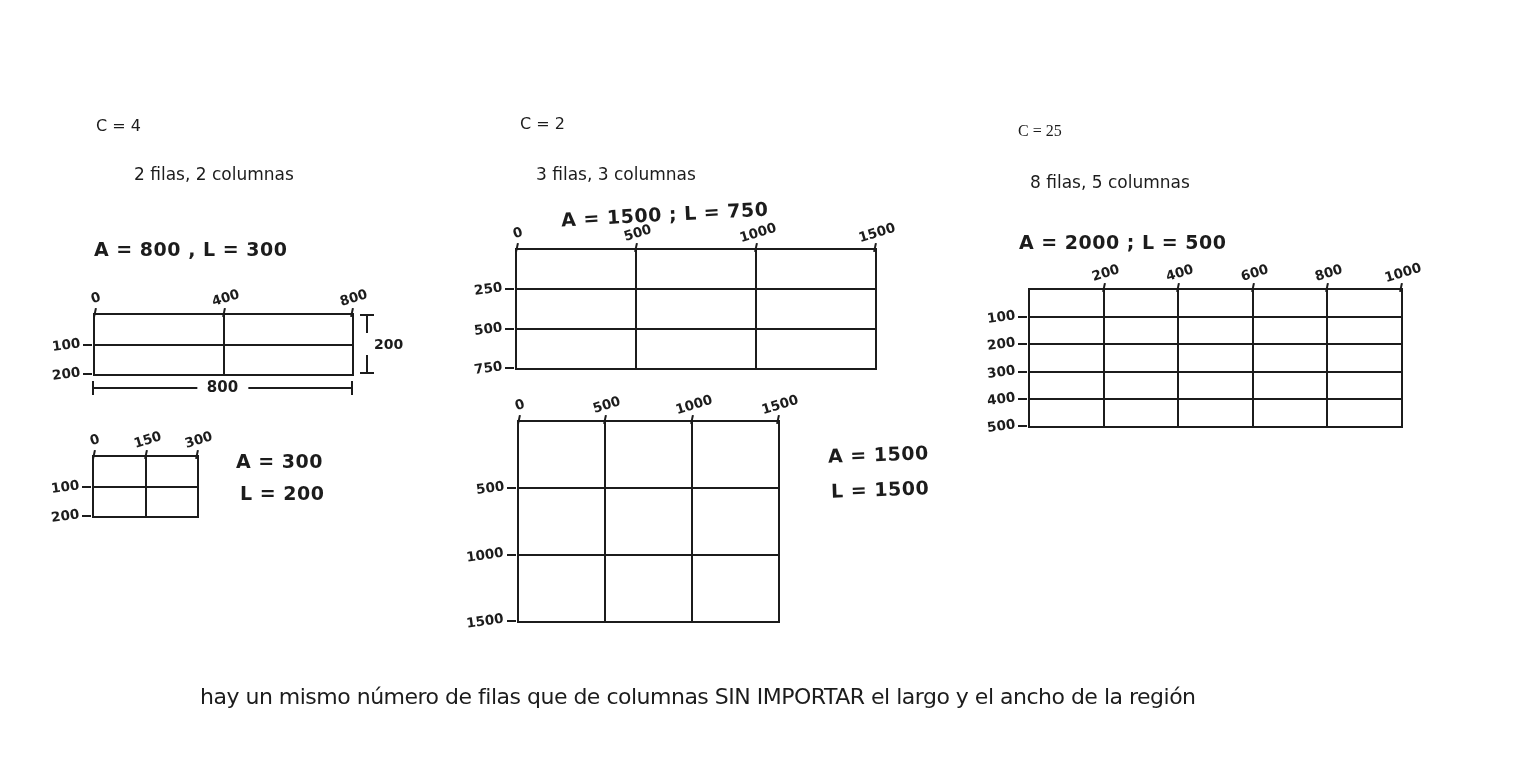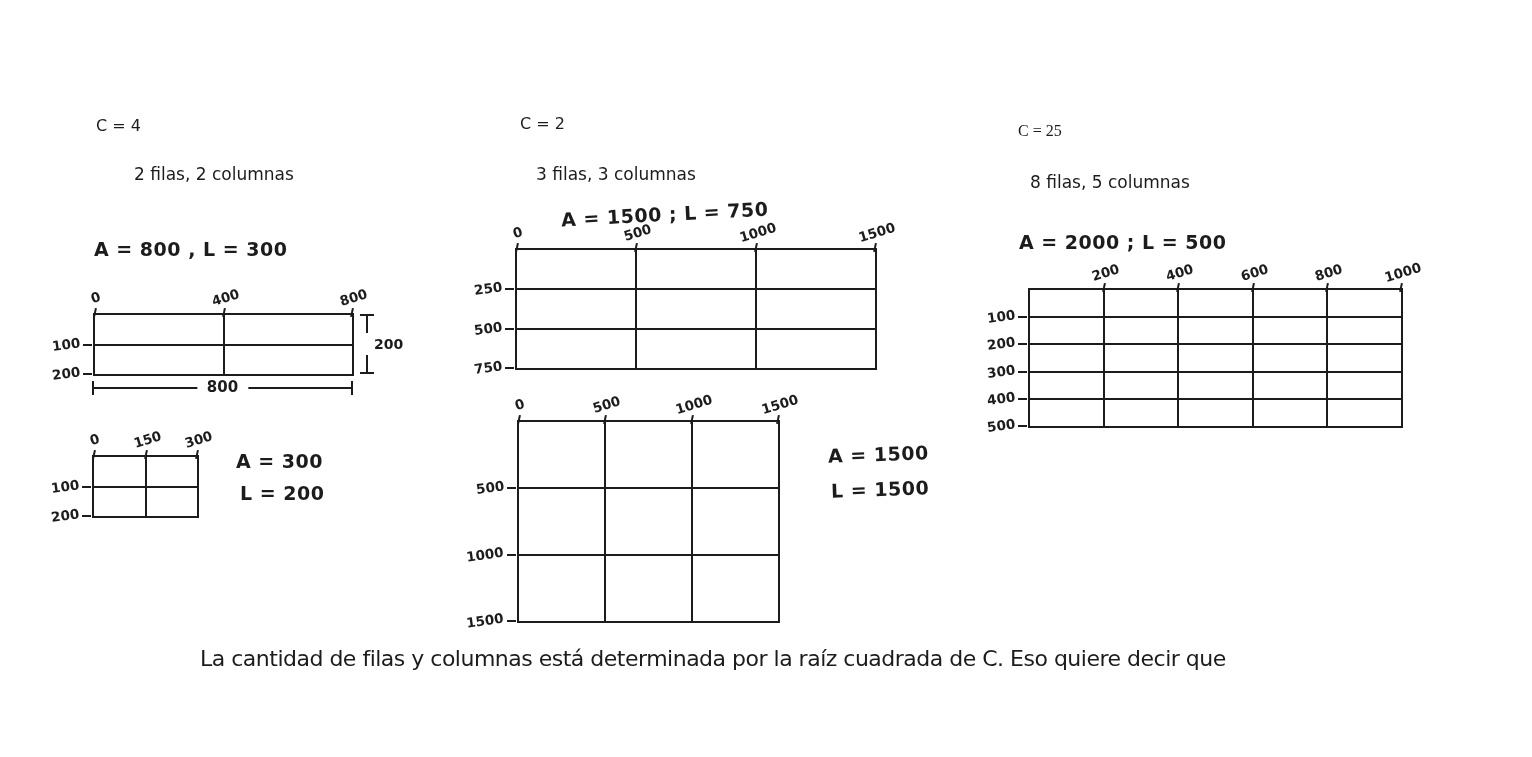--- a/index.html
+++ b/index.html
@@ -181,15 +181,15 @@
         <span class="lab-left" style="top: 40%;">200</span>
         <div class="tick-left" style="top: 60%;"></div>
         <span class="lab-left" style="top: 60%;">300</span>
         <div class="tick-left" style="top: 80%;"></div>
         <span class="lab-left" style="top: 80%;">400</span>
         <div class="tick-left" style="top: 100%;"></div>
         <span class="lab-left" style="top: 100%;">500</span>
       </div>
   </div>
 
-  <div class="abs footer-line" style="left:200px; top:646px;">La cantidad de filas y columnas está determinada por la raíz cuadrada de C. Eso quiere decir que</div>
+  <div class="abs footer-line" style="left:200px; top:684px;">hay un mismo número de filas que de columnas SIN IMPORTAR el largo y el ancho de la región</div>
 
 </div>
 
 </body></html>

